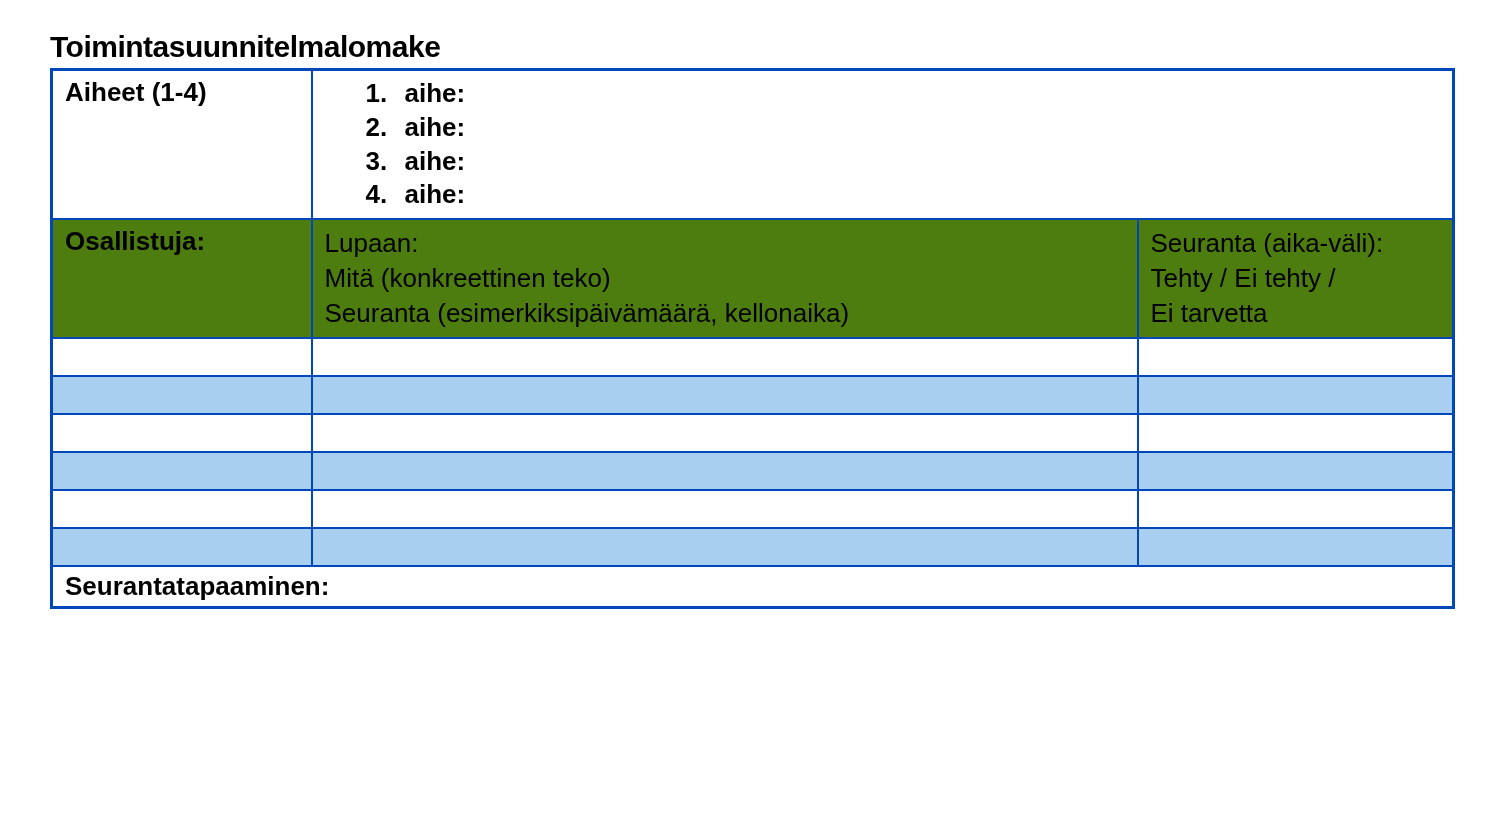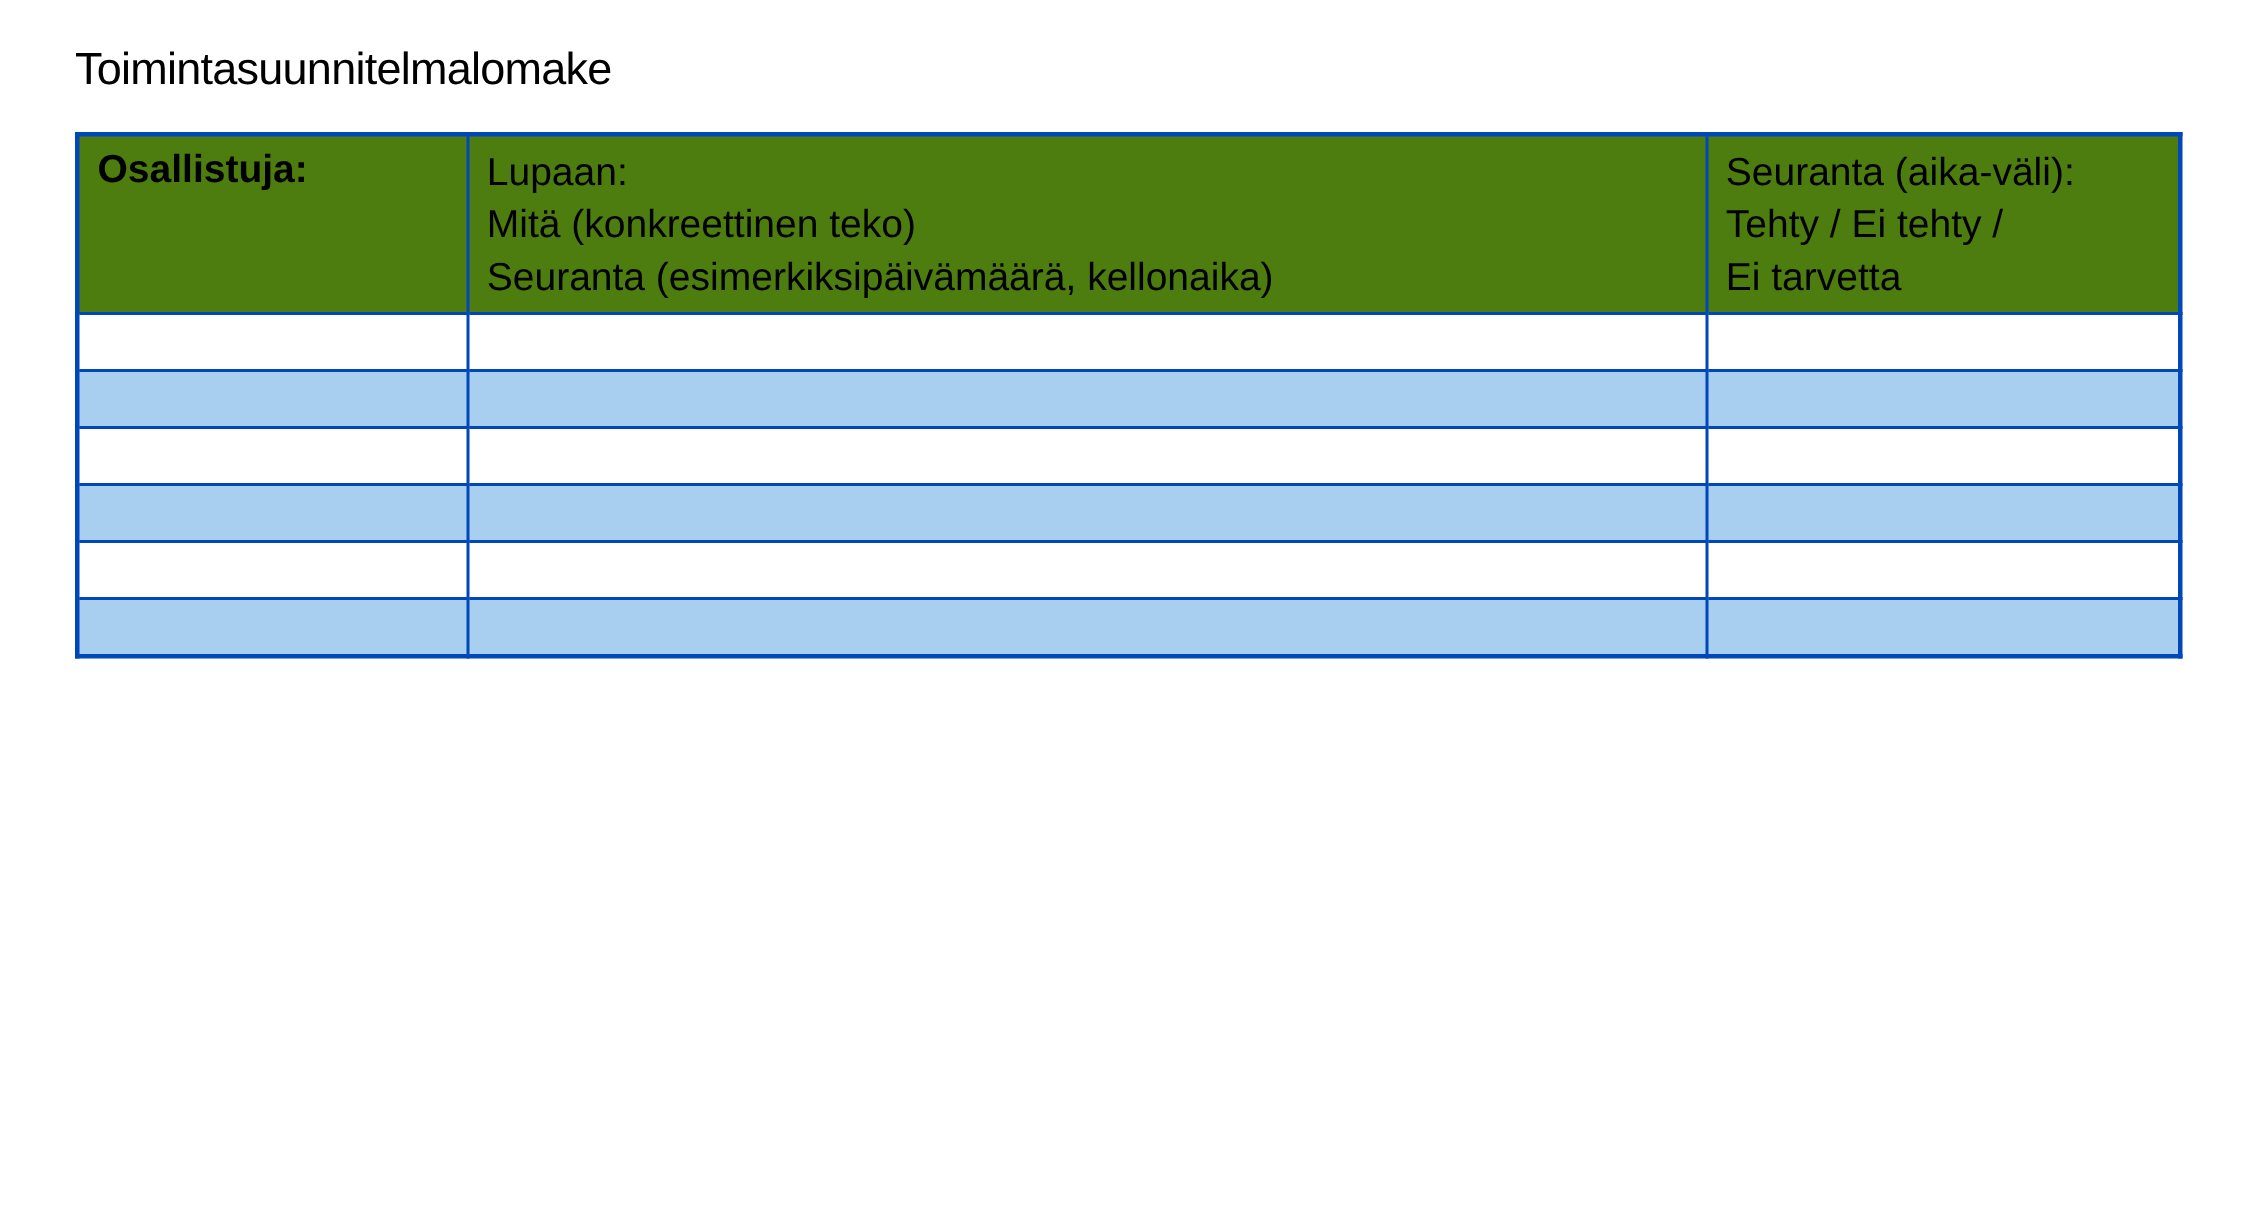--- a/index.html
+++ b/index.html
@@ -8,22 +8,22 @@
       box-sizing: border-box;
     }
     body {
       font-family: Arial, Helvetica, sans-serif;
       padding: 30px 50px;
       background: #fff;
       color: #000;
     }
     h1 {
       font-size: 30px;
-      font-weight: normal;
-      margin-bottom: 24px;
+      font-weight: bold;
+      margin-bottom: 4px;
       letter-spacing: -0.5px;
     }
     table {
       width: 100%;
       border-collapse: collapse;
       border: 3px solid #0047ba;
     }
     td {
       border: 2px solid #0047ba;
       padding: 6px 12px;
@@ -77,20 +77,31 @@
       margin-left: 39px;
     }
   </style>
 </head>
 <body>
 
 <h1>Toimintasuunnitelmalomake</h1>
 
 <table>
   <tbody>
+      <tr class="row-topics">
+    <td class="col-label">Aiheet (1-4)</td>
+    <td class="col-middle" colspan="2">
+      <ol class="topics">
+        <li>aihe:</li>
+        <li>aihe:</li>
+        <li>aihe:</li>
+        <li>aihe:</li>
+      </ol>
+    </td>
+  </tr>
   <tr class="row-header">
     <td class="col-label">Osallistuja:</td>
     <td class="col-middle multiline">
       <div>Lupaan:</div>
       <div>Mitä (konkreettinen teko)</div>
       <div>Seuranta (esimerkiksipäivämäärä, kellonaika)</div>
     </td>
     <td class="col-right multiline">
       <div>Seuranta (aika-väli):</div>
       <div>Tehty / Ei tehty /</div>
@@ -120,14 +131,17 @@
   <tr class="row-blank-white">
     <td class="col-label"></td>
     <td class="col-middle"></td>
     <td class="col-right"></td>
   </tr>
   <tr class="row-blank-blue">
     <td class="col-label"></td>
     <td class="col-middle"></td>
     <td class="col-right"></td>
   </tr>
+  <tr class="row-footer">
+    <td colspan="3">Seurantatapaaminen:</td>
+  </tr>
 </tbody>
   </table>
 
 </body></html>

